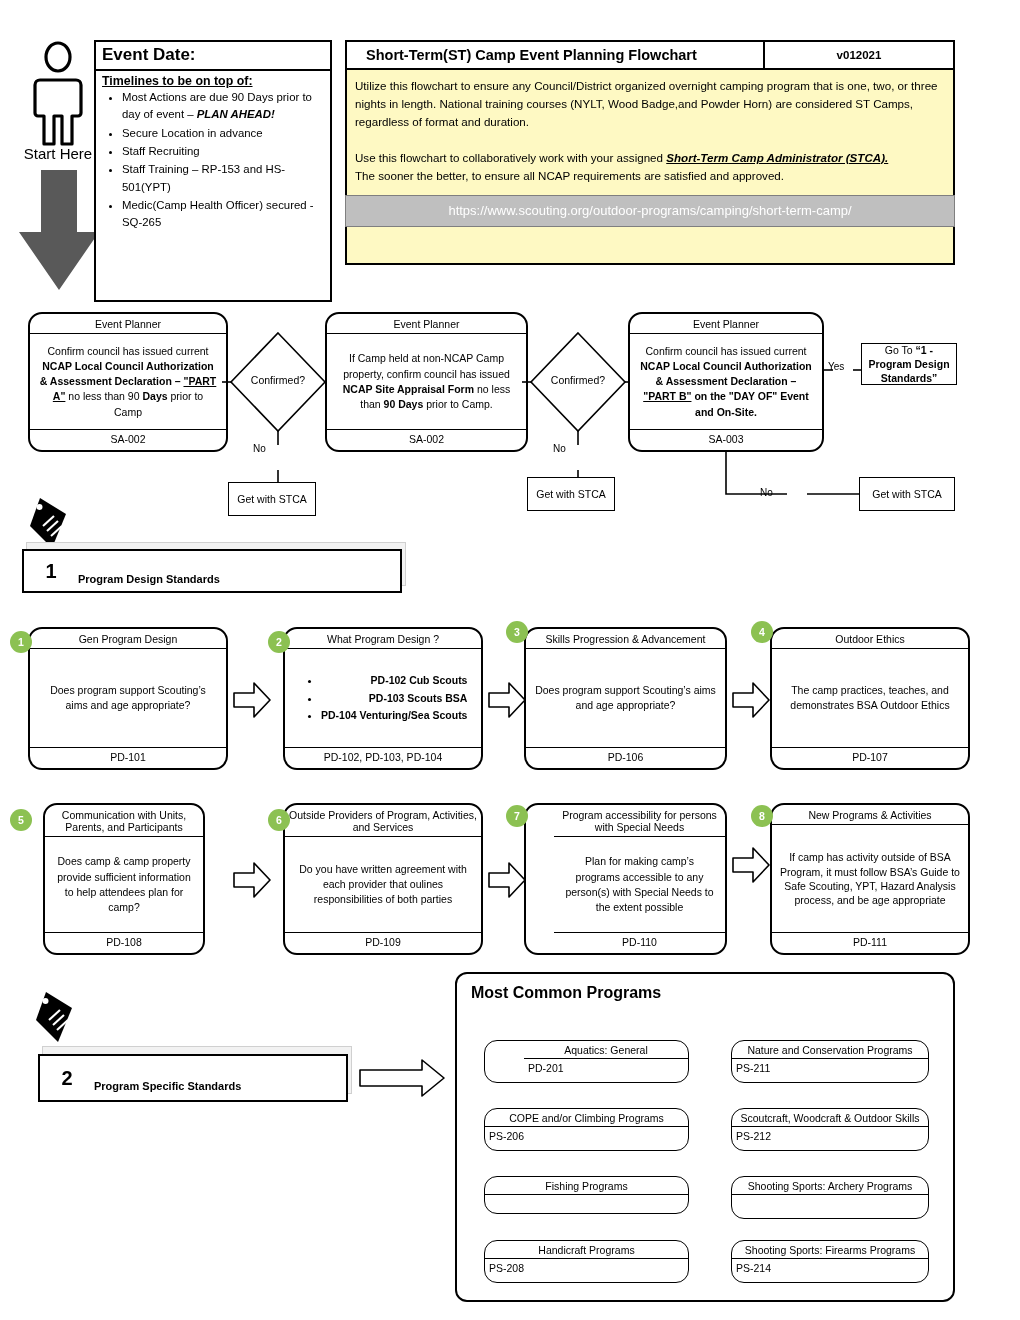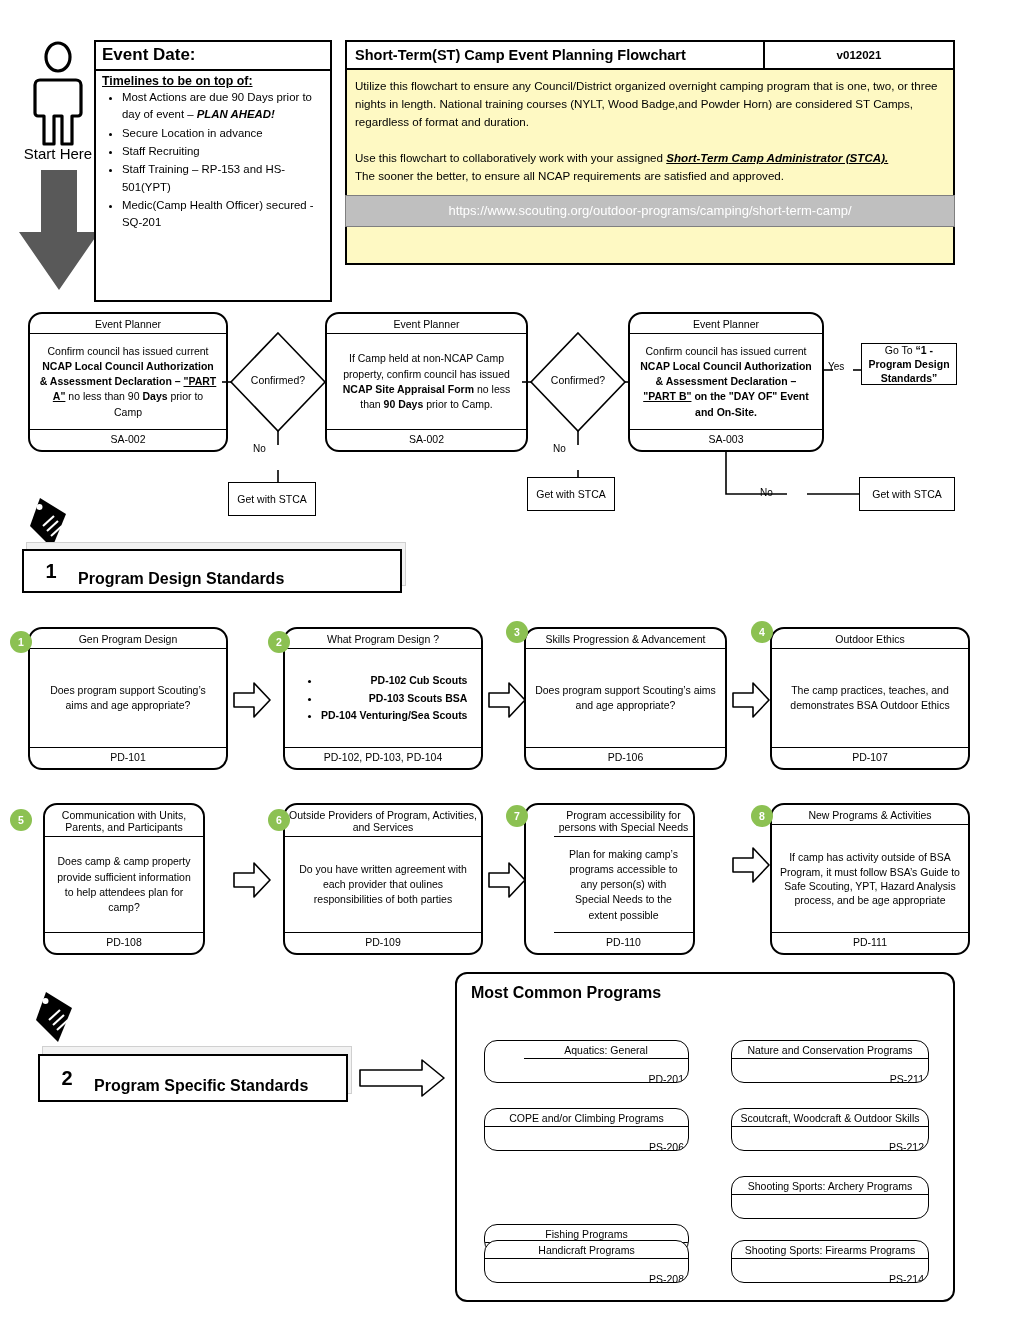--- a/index.html
+++ b/index.html
@@ -33,21 +33,21 @@
   
   .rect{
     border:1.8px solid #000;background:#fff;display:flex;
     align-items:center;justify-content:center;text-align:center;
     font-size:10.5px;line-height:1.35;padding:10px 4px;
   }
 
   
   .hdr-title{
     border:2.4px solid #000;display:flex;align-items:center;
-    font-size:14.5px;font-weight:bold;padding:0 8px;background:#fff;
+    font-size:14.5px;font-weight:bold;padding:0 19px;background:#fff;
   }
   .hdr-ver{
     border:2.4px solid #000;border-left:none;display:flex;align-items:center;
     justify-content:center;font-size:11.5px;font-weight:bold;background:#fff;
   }
   .hdr-body{
     border:2.4px solid #000;border-top:none;background:#fef9c3;
     font-size:11.6px;line-height:1.55;padding:7px 8px 4px;
   }
   .urlbar{
@@ -63,39 +63,39 @@
   .ed-list{margin:0;padding:0 6px 0 26px;font-size:11.4px;line-height:1.52;}
   .ed-list li{margin:0 0 1px 0;}
   .ed-list i{font-style:italic;font-weight:bold;}
 
   
   .banner-shadow{background:#f2f2f2;border:1px solid #d0d0d0;}
   .banner{
     border:2.6px solid #000;background:#fff;display:flex;align-items:center;
   }
   .banner .num{font-size:20px;font-weight:bold;width:54px;text-align:center;}
-  .banner .btxt{font-size:16px;font-weight:bold;margin-top:16px;}
+  .banner .btxt{font-size:11px;font-weight:bold;margin-top:16px;}
 
   
   .badge{
     border-radius:50%;background:#8cc152;color:#fff;
     display:flex;align-items:center;justify-content:center;
     font-size:10.5px;font-weight:bold;z-index:6;
   }
 
   
   .pill{
     border:1.8px solid #000;border-radius:13px;background:#fff;overflow:hidden;
     display:flex;flex-direction:column;
   }
   .pill .p-top{
     text-align:center;font-size:10.5px;padding:3px 4px 2px;
     border-bottom:1.5px solid #000;
   }
-  .pill .p-bot{text-align:right;font-size:10.5px;padding:3px 4px 3px;margin-top:11px;}
+  .pill .p-bot{text-align:left;font-size:10.5px;padding:3px 4px 3px;}
 
   .mcp-box{border:2.2px solid #000;border-radius:12px;background:#fff;}
   .mcp-title{font-size:16px;font-weight:bold;padding:10px 0 0 14px;}
 
   svg{display:block;overflow:visible;}
   .ln{stroke:#000;stroke-width:1.6;fill:none;}
 </style>
 </head>
 <body>
 
@@ -113,21 +113,21 @@
 <div class="abs ed-wrap" style="left:94px;top:40px;width:238px;height:262px;">
   <div class="ed-title">Event Date:</div>
   <div class="ed-sub">Timelines to be on top of:</div>
   <ul class="ed-list">
     <li>
       <span>Most Actions are due 90 Days prior to day of event – </span><i>PLAN AHEAD!</i>
     </li>
     <li>Secure Location in advance</li>
     <li>Staff Recruiting</li>
     <li>Staff Training – RP-153 and HS-501(YPT)</li>
-    <li>Medic(Camp Health Officer) secured - SQ-201</li>
+    <li>Medic(Camp Health Officer) secured - SQ-265</li>
   </ul>
 </div>
 
 <div class="abs hdr-title" style="left:345px;top:40px;width:420px;height:30px;">
   <span>Short-Term(ST) Camp Event Planning Flowchart</span>
 </div>
 <div class="abs hdr-ver" style="left:765px;top:40px;width:190px;height:30px;">
   <span>v012021</span>
 </div>
 <div class="abs hdr-body" style="left:345px;top:70px;width:610px;height:195px;">
@@ -335,21 +335,21 @@
 </div>
 <div class="abs" style="left:487px;top:860px;width:40px;height:40px;">
   <svg width="40" height="40" viewBox="0 0 40 40">
     <path d="M2 13 h20 v-10 l16 17 l-16 17 v-10 h-20 z" fill="#fff" stroke="#000" stroke-width="1.6" stroke-linejoin="round"></path>
   </svg>
 </div>
 
 <div class="abs badge" style="left:506px;top:805px;width:22px;height:22px;">
     <span>7</span>
   </div>
-<div class="abs flowbox" style="left:524px;top:803px;width:171px;height:152px;padding-left:28px;">
+<div class="abs flowbox" style="left:524px;top:803px;width:203px;height:152px;padding-left:28px;">
   <div class="fb-head">Program accessibility for persons with Special Needs</div>
   <div class="fb-body">Plan for making camp’s programs accessible to any person(s) with Special Needs to the extent possible</div>
   <div class="fb-foot">PD-110</div>
 </div>
 <div class="abs" style="left:731px;top:845px;width:40px;height:40px;">
   <svg width="40" height="40" viewBox="0 0 40 40">
     <path d="M2 13 h20 v-10 l16 17 l-16 17 v-10 h-20 z" fill="#fff" stroke="#000" stroke-width="1.6" stroke-linejoin="round"></path>
   </svg>
 </div>
 
@@ -389,21 +389,21 @@
 </div>
 
 <div class="abs pill" style="left:484px;top:1040px;width:205px;height:43px;padding-left:39px;">
   <div class="p-top">Aquatics: General</div>
   <div class="p-bot">PD-201</div>
 </div>
 <div class="abs pill" style="left:484px;top:1108px;width:205px;height:43px;">
   <div class="p-top">COPE and/or Climbing Programs</div>
   <div class="p-bot">PS-206</div>
 </div>
-<div class="abs pill" style="left:484px;top:1224px;width:205px;height:30px;gap:18px;">
+<div class="abs pill" style="left:484px;top:1176px;width:205px;height:38px;gap:18px;">
   <div class="p-top">Fishing Programs</div>
   <div class="p-bot">PS-207</div>
 </div>
 <div class="abs pill" style="left:484px;top:1240px;width:205px;height:43px;">
   <div class="p-top">Handicraft Programs</div>
   <div class="p-bot">PS-208</div>
 </div>
 
 <div class="abs pill" style="left:731px;top:1040px;width:198px;height:43px;">
   <div class="p-top">Nature and Conservation Programs</div>

